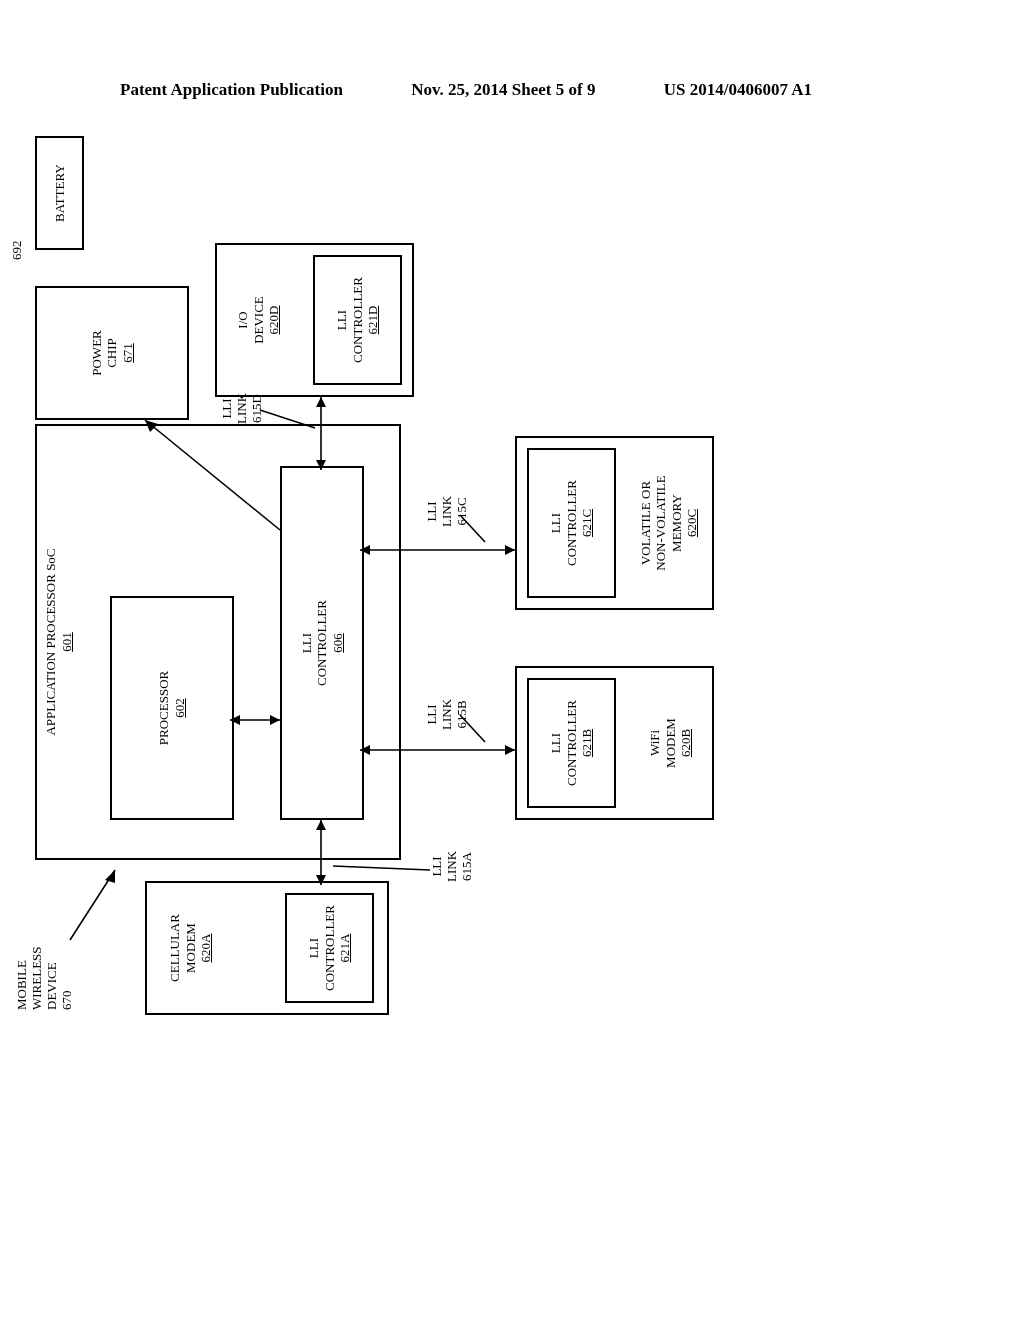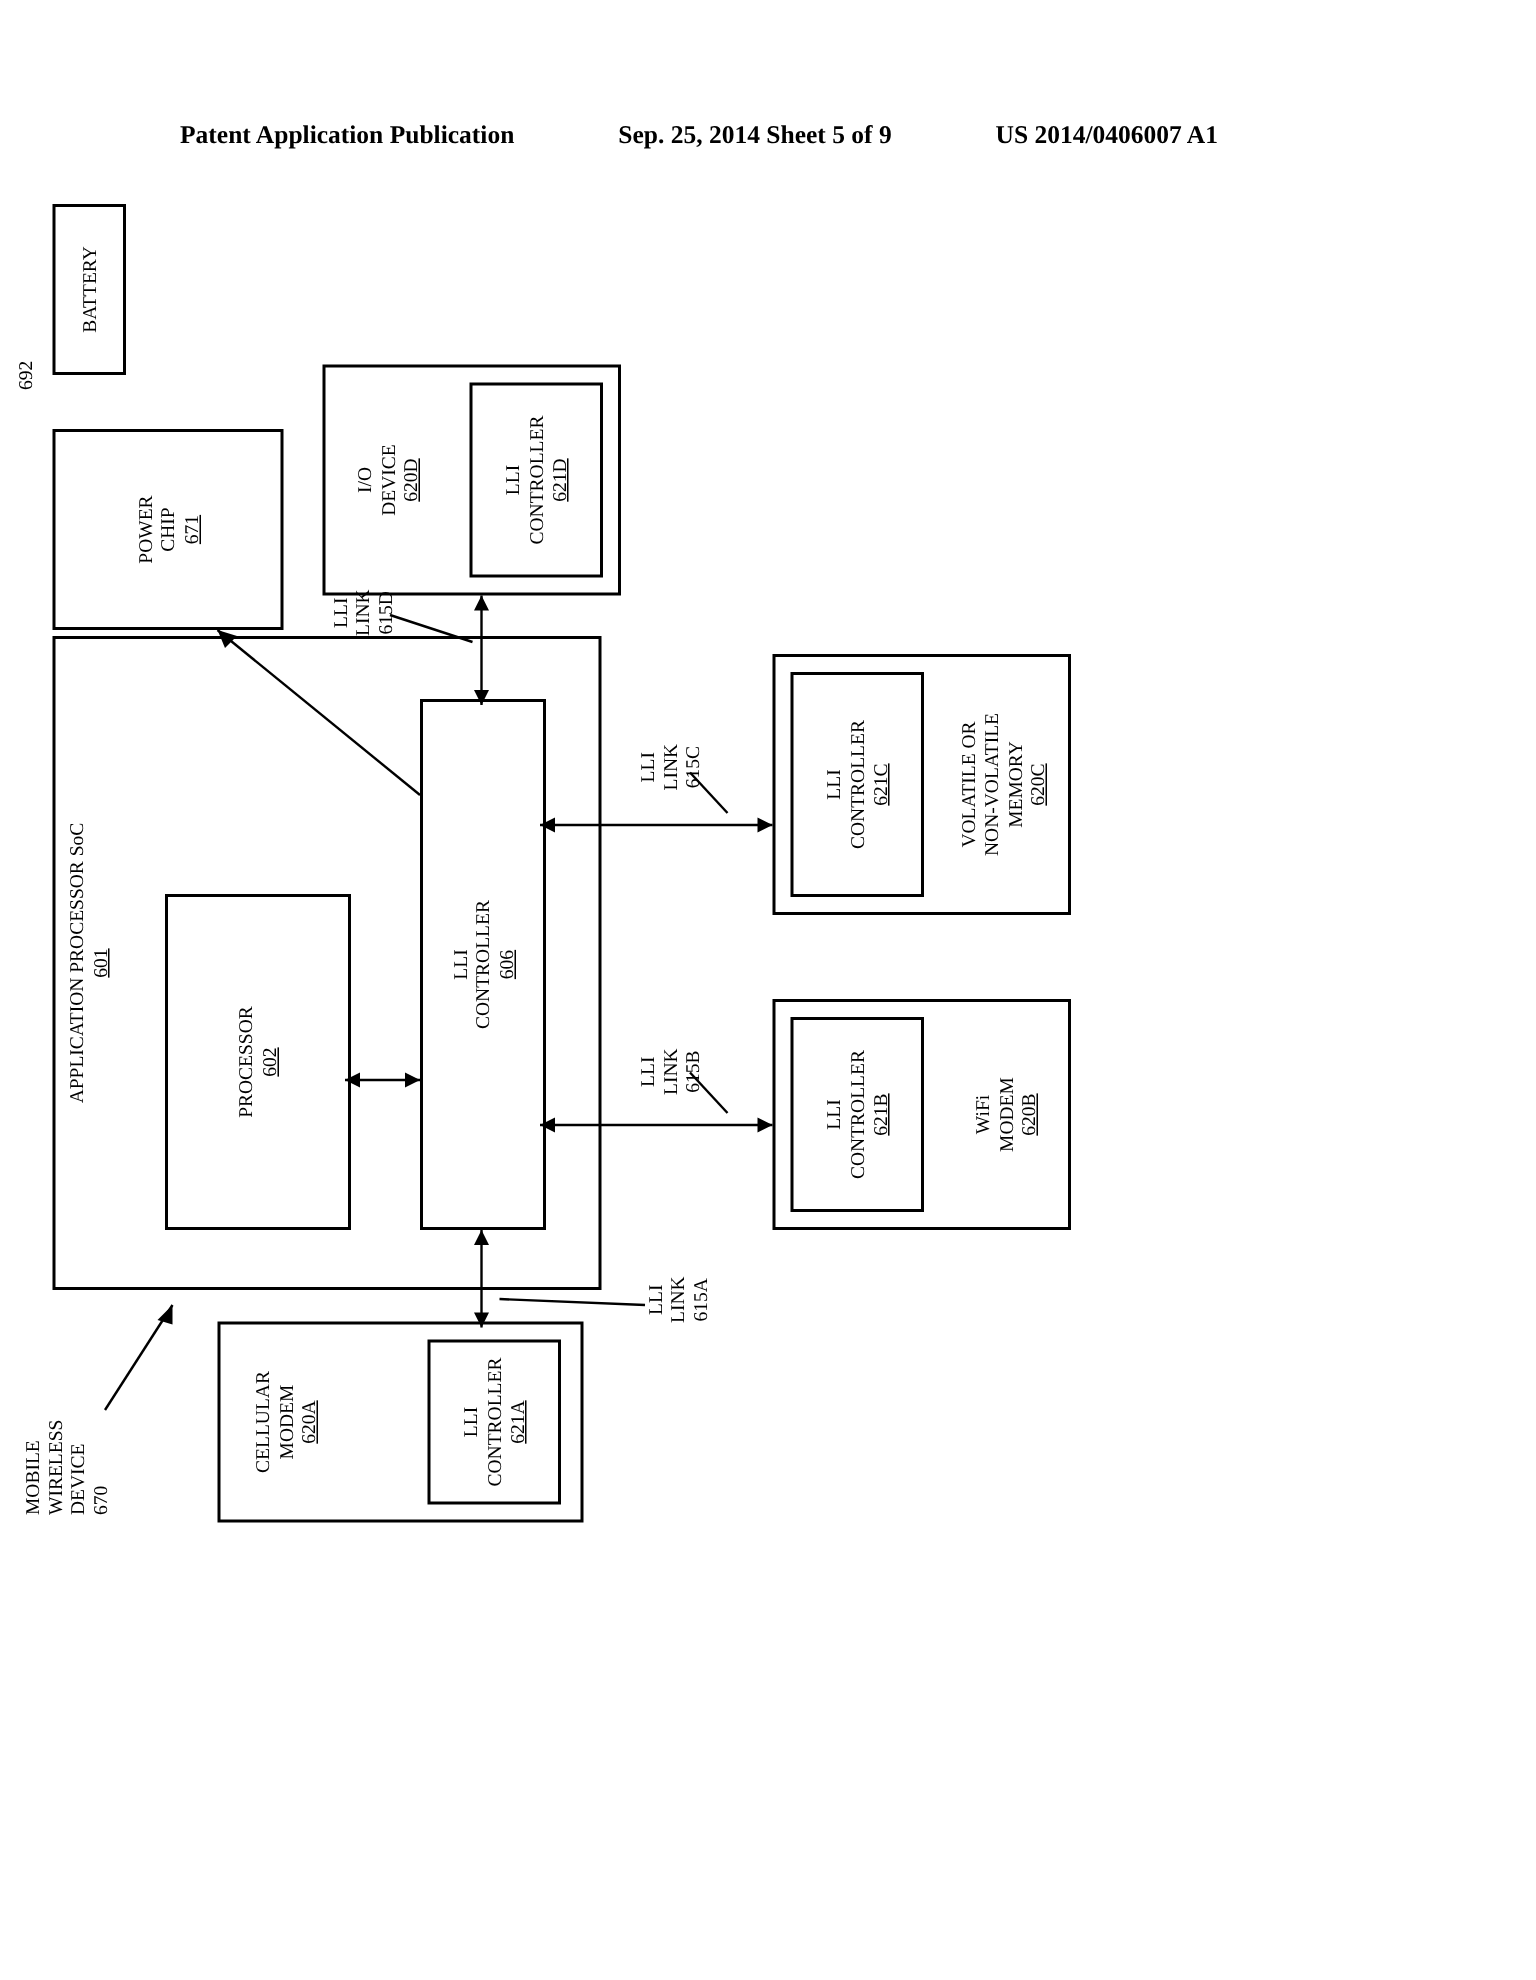--- a/index.html
+++ b/index.html
@@ -63,21 +63,21 @@
   }
   line.conn { stroke: #000; stroke-width: 1.6; }
   polygon.arr { fill: #000; }
 </style>
 </head>
 <body>
 
 <div class="page">
   <div class="header">
     <span>Patent Application Publication</span>
-    <span>Sep. 25, 2014  Sheet 5 of 9</span>
+    <span>Nov. 25, 2014  Sheet 5 of 9</span>
     <span>US 2014/0406007 A1</span>
   </div>
 
   <div class="figure-area">
 
     <div class="label" style="left:-30px; top:0px; text-align:left; white-space:pre;">MOBILE
 WIRELESS
 DEVICE
 670</div>
 

